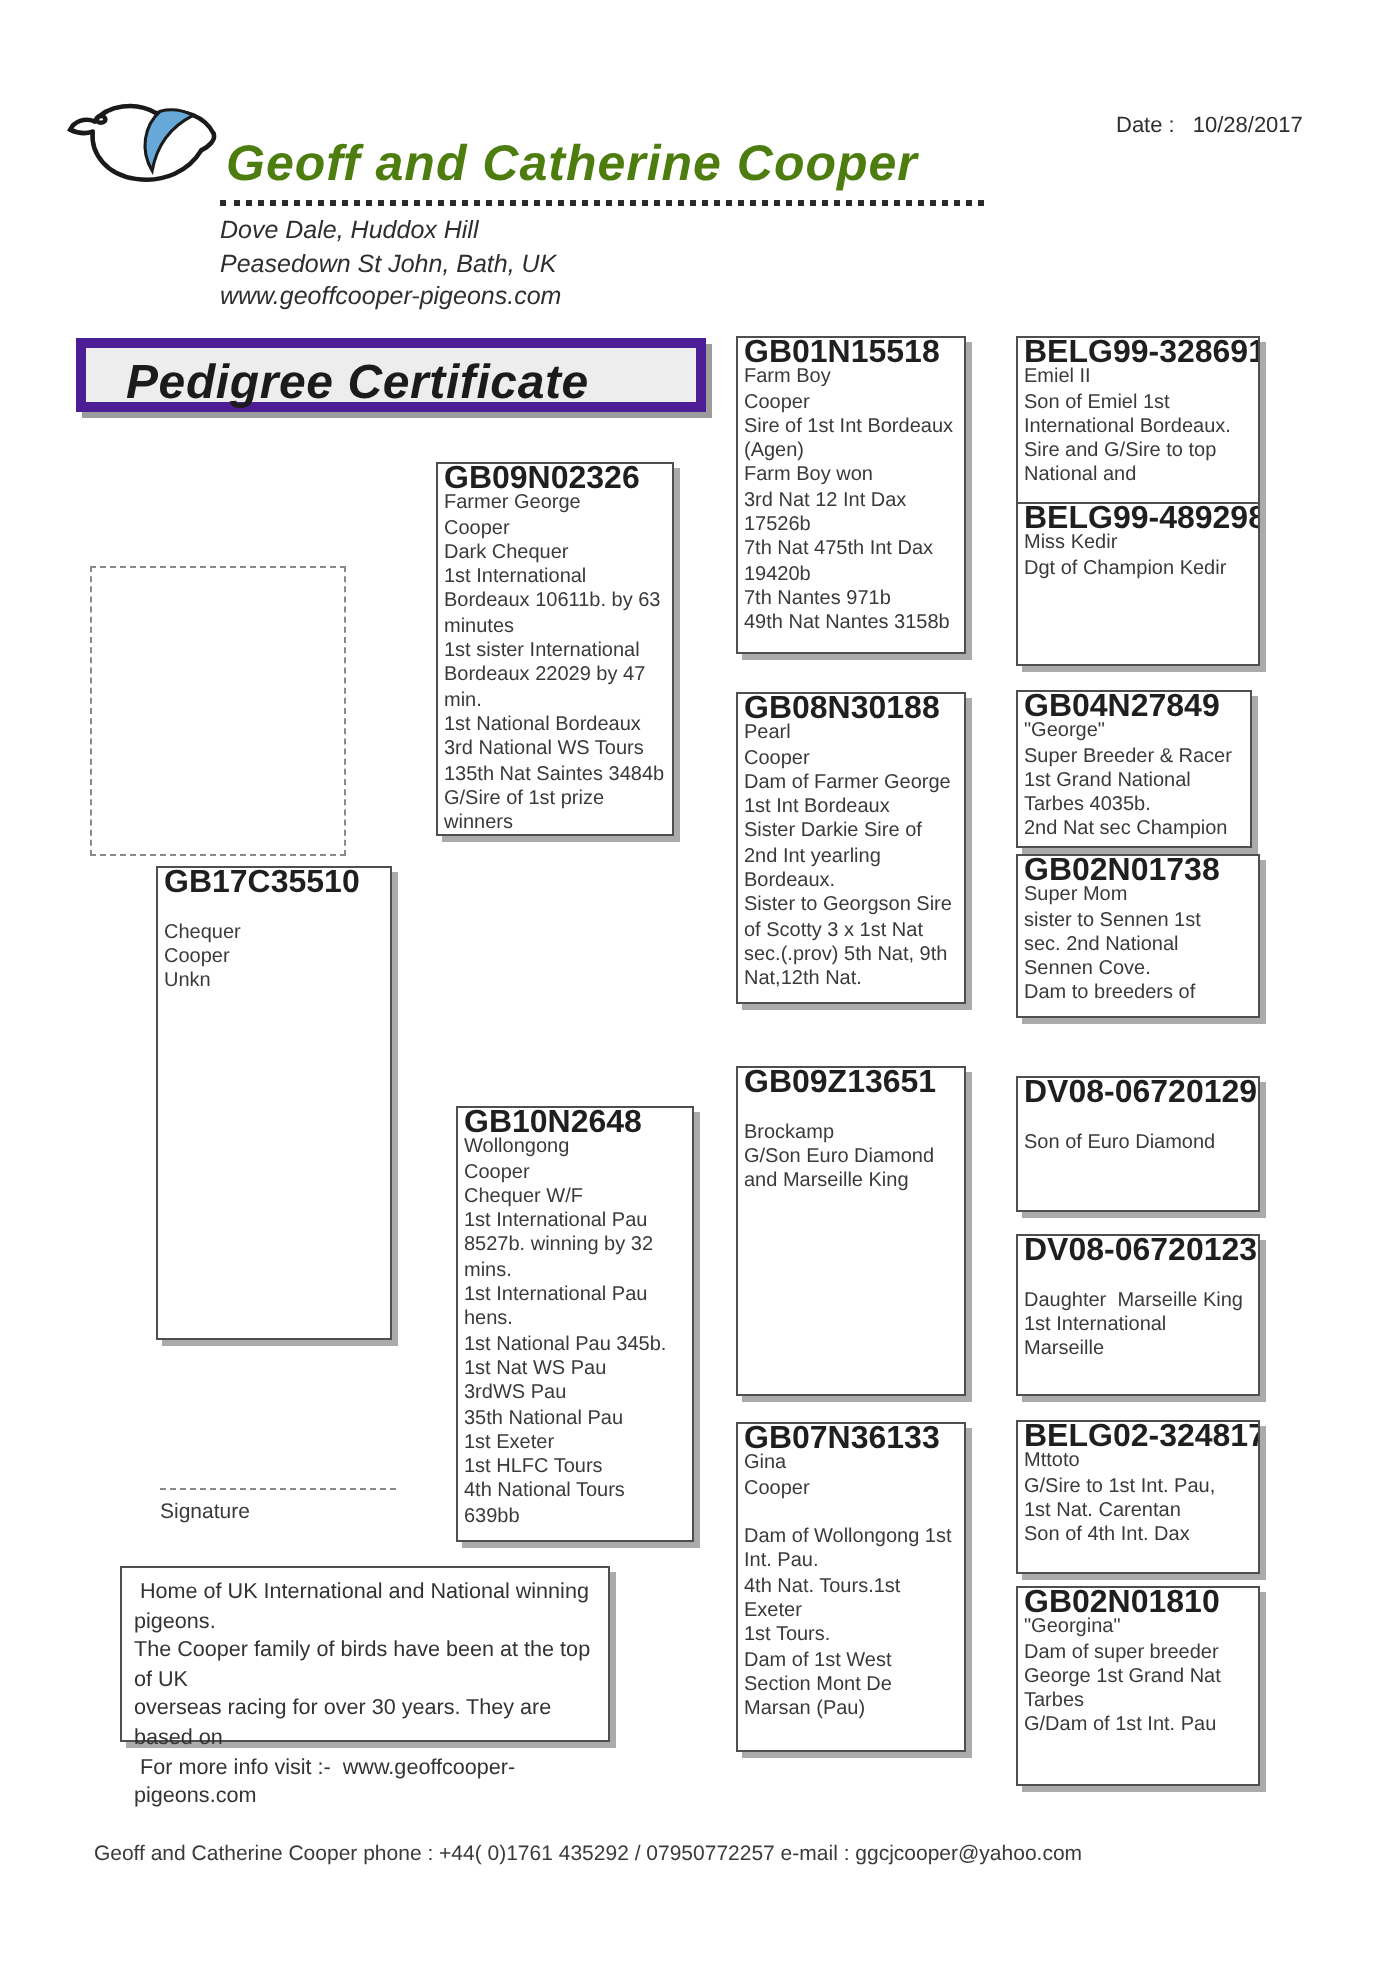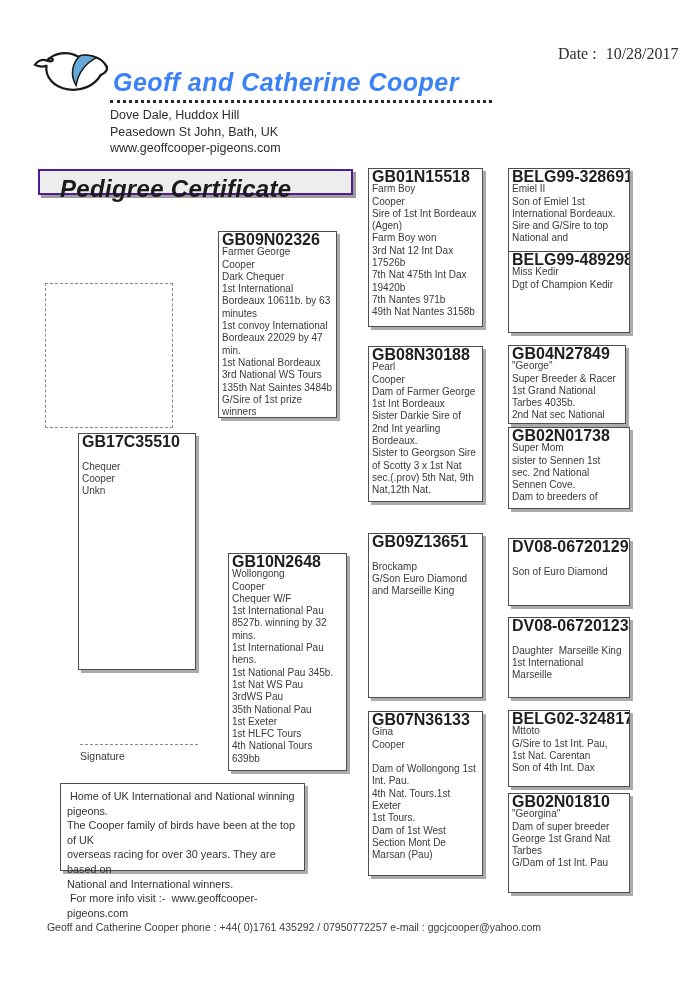--- a/index.html
+++ b/index.html
@@ -3,30 +3,30 @@
 <meta charset="utf-8">
 <style>
   * { margin:0; padding:0; box-sizing:border-box; }
   html,body { background:#fff; }
   body { width:700px; height:990px; font-family:"Liberation Sans", sans-serif; color:#333; }
   .page { position:relative; width:700px; height:990px; background:#fff; overflow:hidden; }
 
   
   .logo { position:absolute; left:33px; top:42px; width:80px; height:60px; }
   .brand-title { position:absolute; left:113px; top:68px; width:400px;
-    font-size:25px; font-weight:bold; font-style:italic; color:#3b82f6; letter-spacing:0.5px; }
+    font-size:25px; font-weight:bold; font-style:italic; color:#4d7c0f; letter-spacing:0.5px; }
   .brand-rule { position:absolute; left:110px; top:100px; width:382px; height:0;
     border-bottom:3px dotted #2a2a2a; }
-  .brand-addr { position:absolute; left:110px; top:107px; 
+  .brand-addr { position:absolute; left:110px; top:107px; font-style:italic;
     font-size:12.5px; line-height:16.5px; color:#2e2e2e; }
-  .date-row { position:absolute; left:558px; top:45px; font-size:16px; color:#2e2e2e; display:flex; gap:9px;font-family:Liberation Serif, serif; }
-
-  
-  .cert-box { position:absolute; left:38px; top:169px; width:315px; height:26px;
-    background:#ededed; border:2px solid #4c1d95; box-shadow:3px 3px 0 #9c9c9c; }
+  .date-row { position:absolute; left:558px; top:57px; font-size:11px; color:#2e2e2e; display:flex; gap:9px; }
+
+  
+  .cert-box { position:absolute; left:38px; top:169px; width:315px; height:37px;
+    background:#ededed; border:5px solid #4c1d95; box-shadow:3px 3px 0 #9c9c9c; }
   .cert-box span { display:block; padding:4px 0 0 20px; font-size:24px; font-weight:bold;
     font-style:italic; color:#1b1b1b; letter-spacing:0.3px; }
 
   
   .pbox { position:absolute; background:#fff; border:1px solid #4f4f4f;
     box-shadow:3px 3px 0 #ababab; padding:2px 3px; font-size:10px; line-height:12.3px;
     color:#3a3a3a; overflow:hidden; }
   .ring { font-weight:bold; font-size:16px; color:#1f1f1f; white-space:nowrap; }
   .plines div { white-space:pre-wrap; }
 
@@ -97,21 +97,21 @@
 
   <div class="pbox" style="left:218px;top:231px;width:119px;height:187px">
     <div class="ring">GB09N02326</div>
     <div class="plines">
         <div>Farmer George</div>
         <div>Cooper</div>
         <div>Dark Chequer</div>
         <div>1st International</div>
         <div>Bordeaux 10611b. by 63</div>
         <div>minutes</div>
-        <div>1st convoy International</div>
+        <div>1st sister International</div>
         <div>Bordeaux 22029 by 47</div>
         <div>min.</div>
         <div>1st National Bordeaux</div>
         <div>3rd National WS Tours</div>
         <div>135th Nat Saintes 3484b</div>
         <div>G/Sire of 1st prize</div>
         <div>winners</div>
       </div>
   </div>
   <div class="pbox" style="left:228px;top:553px;width:119px;height:218px">
@@ -211,21 +211,21 @@
         <div>Dgt of Champion Kedir</div>
       </div>
   </div>
   <div class="pbox" style="left:508px;top:345px;width:118px;height:79px">
     <div class="ring">GB04N27849</div>
     <div class="plines">
         <div>"George"</div>
         <div>Super Breeder &amp; Racer</div>
         <div>1st Grand National</div>
         <div>Tarbes 4035b.</div>
-        <div>2nd Nat sec National</div>
+        <div>2nd Nat sec Champion</div>
       </div>
   </div>
   <div class="pbox" style="left:508px;top:427px;width:122px;height:82px">
     <div class="ring">GB02N01738</div>
     <div class="plines">
         <div>Super Mom</div>
         <div>sister to Sennen 1st</div>
         <div>sec. 2nd National</div>
         <div>Sennen Cove.</div>
         <div>Dam to breeders of</div>
@@ -267,19 +267,18 @@
       </div>
   </div>
 
   <div class="sig-line"></div>
   <div class="sig-label">Signature</div>
 
   <div class="info-box">
       <div> Home of UK International and National winning pigeons.</div>
       <div>The Cooper family of birds have been at the top of UK</div>
       <div>overseas racing for over 30 years. They are based on</div>
-      <div>National and International winners.</div>
       <div> For more info visit :-  www.geoffcooper-pigeons.com</div>
     </div>
 
   <div class="footer">Geoff and Catherine Cooper   phone : +44( 0)1761 435292 / 07950772257   e-mail : ggcjcooper@yahoo.com</div>
 
 </div>
 
 </body></html>

